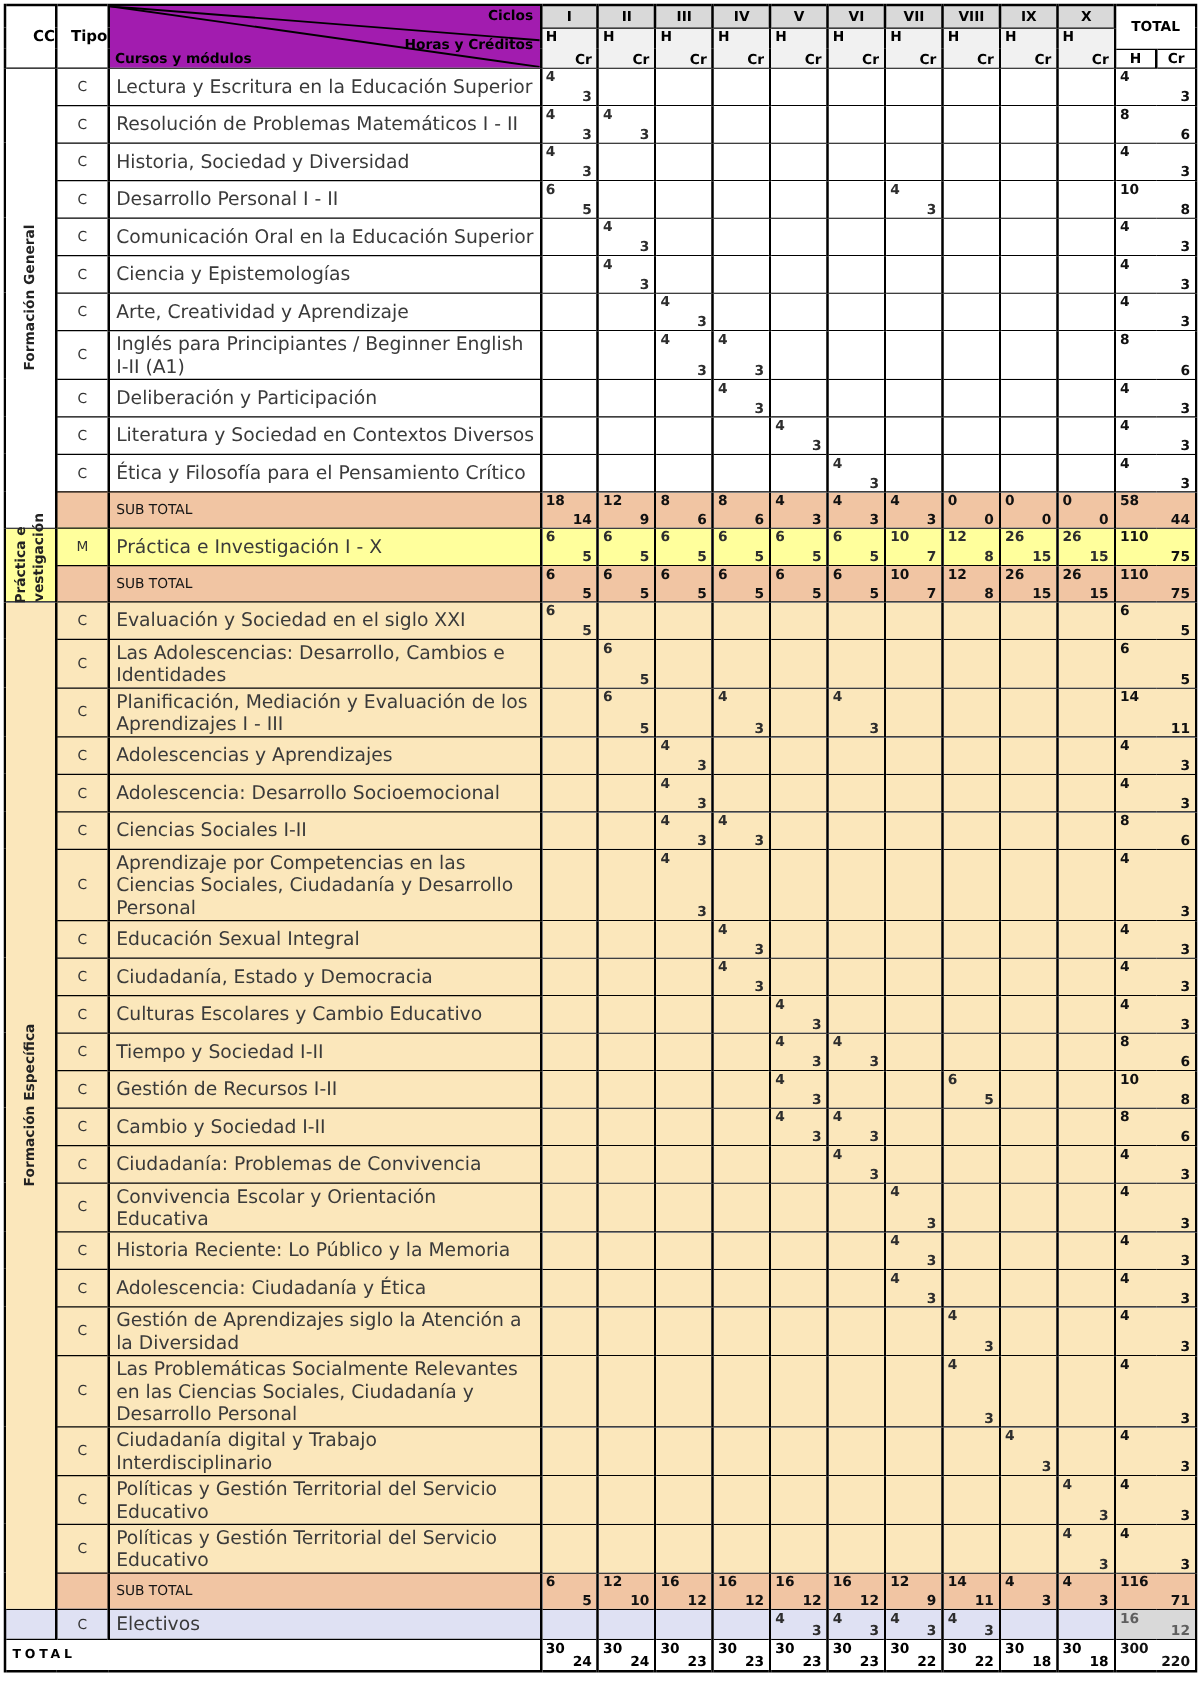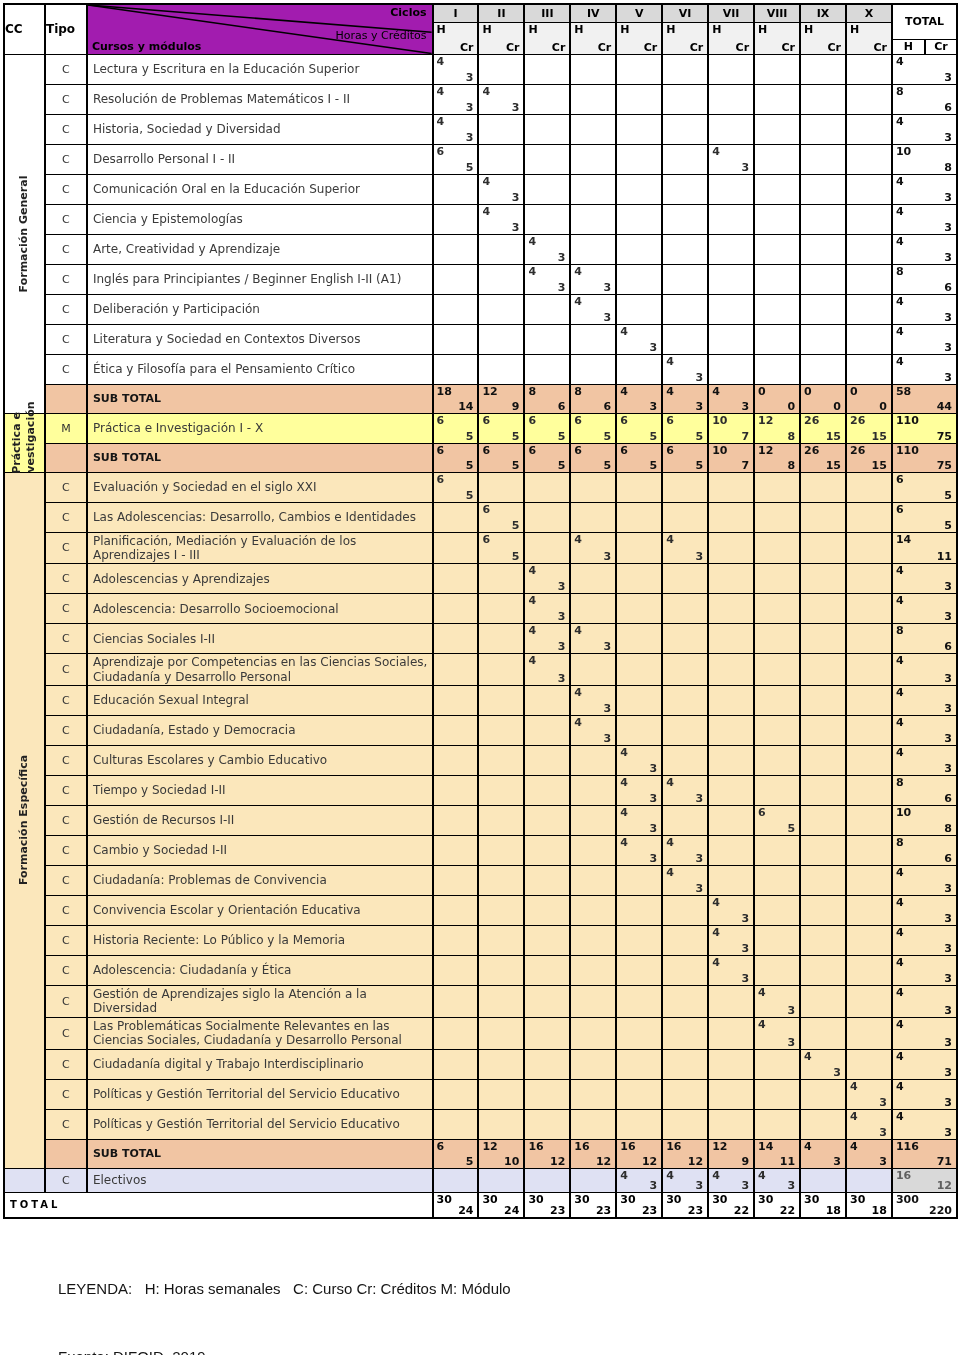--- a/index.html
+++ b/index.html
@@ -3,42 +3,42 @@
 <meta charset="utf-8">
 <title>Malla Curricular</title>
 <style>
   html,body{margin:0;padding:0;background:#fff;width:958px;height:1355px;overflow:hidden;
     font-family:"DejaVu Sans","Liberation Sans",sans-serif;}
   .sheet{position:relative;padding:3px 0 0 3px;}
   table{border-collapse:collapse;table-layout:fixed;border:2px solid #000;}
   th,td{border:1px solid #000;border-left-width:2px;border-right-width:2px;padding:0;}
   
   tr.hr1{height:18px}tr.hr2{height:17px}tr.hr3{height:15px}
-  .th-corner{background:#fff;font-weight:bold;font-size:12px;text-align:left;vertical-align:middle}
+  .th-corner{background:#fff;font-weight:bold;font-size:12px;text-align:right;vertical-align:middle}
   .th-diag{background:#a21caf;position:relative;padding:0}
   .th-diag svg{position:absolute;top:0;left:0;width:100%;height:100%}
   .diag-ciclos{position:absolute;top:1px;right:5px;font-weight:bold;font-size:11px}
-  .diag-horas{position:absolute;top:24px;right:5px;font-weight:normal;font-size:11px}
+  .diag-horas{position:absolute;top:24px;right:5px;font-weight:bold;font-size:11px}
   .diag-cursos{position:absolute;bottom:1px;left:4px;font-weight:bold;font-size:11px}
   .th-cyc{background:#D9D9D9;font-weight:bold;font-size:11px;text-align:center;vertical-align:middle}
   .th-hcr{background:#F1F1F1;position:relative}
   .th-hcr .hv,.th-hcr .cv{color:#000}
   .th-tot{background:#fff;font-weight:bold;font-size:11px;text-align:center;vertical-align:middle}
   .th-hc2{background:#fff;font-weight:bold;font-size:11px;text-align:center;vertical-align:middle}
   
   tr.course{height:30px}
   tr.st{height:29px}
   tr.electivos{height:24px}
   tr.grand{height:26px}
   td.cc{position:relative;vertical-align:middle}
   .vlabel{position:absolute;top:50%;left:50%;transform:translate(-50%,-50%) rotate(-90deg);
     white-space:nowrap;font-weight:bold;font-size:11px;color:#222;text-align:center;line-height:1.25}
   td.tipo{text-align:center;vertical-align:middle;font-size:11px;color:#333}
-  td.curso{font-size:12px;color:#3a3a3a;vertical-align:middle;padding:1px 4px 1px 5px;line-height:1.2}
-  td.stlabel{font-weight:bold;font-size:11px;color:#151515;vertical-align:middle;padding-left:5px}
+  td.curso{font-size:15px;color:#3a3a3a;vertical-align:middle;padding:1px 4px 1px 5px;line-height:1.2}
+  td.stlabel{font-weight:normal;font-size:11px;color:#151515;vertical-align:middle;padding-left:5px}
   td.grandlabel{font-weight:bold;font-size:10px;letter-spacing:3px;vertical-align:middle;padding-left:5px}
   td.vcell{position:relative}
   .hv{position:absolute;top:0;left:3px;font-size:11px;font-weight:bold;color:#2d2d2d}
   .cv{position:absolute;bottom:0;right:4px;font-size:11px;font-weight:bold;color:#2d2d2d}
   
   tr.course.formacion-general td{background:#FFFFFF}
   tr.course.practica-investigacion td{background:#FFFF9C}
   tr.course.formacion-especifica td{background:#FBE7BB}
   tr.st td{background:#F1C5A3}
   tr.st .hv,tr.st .cv{color:#111}

